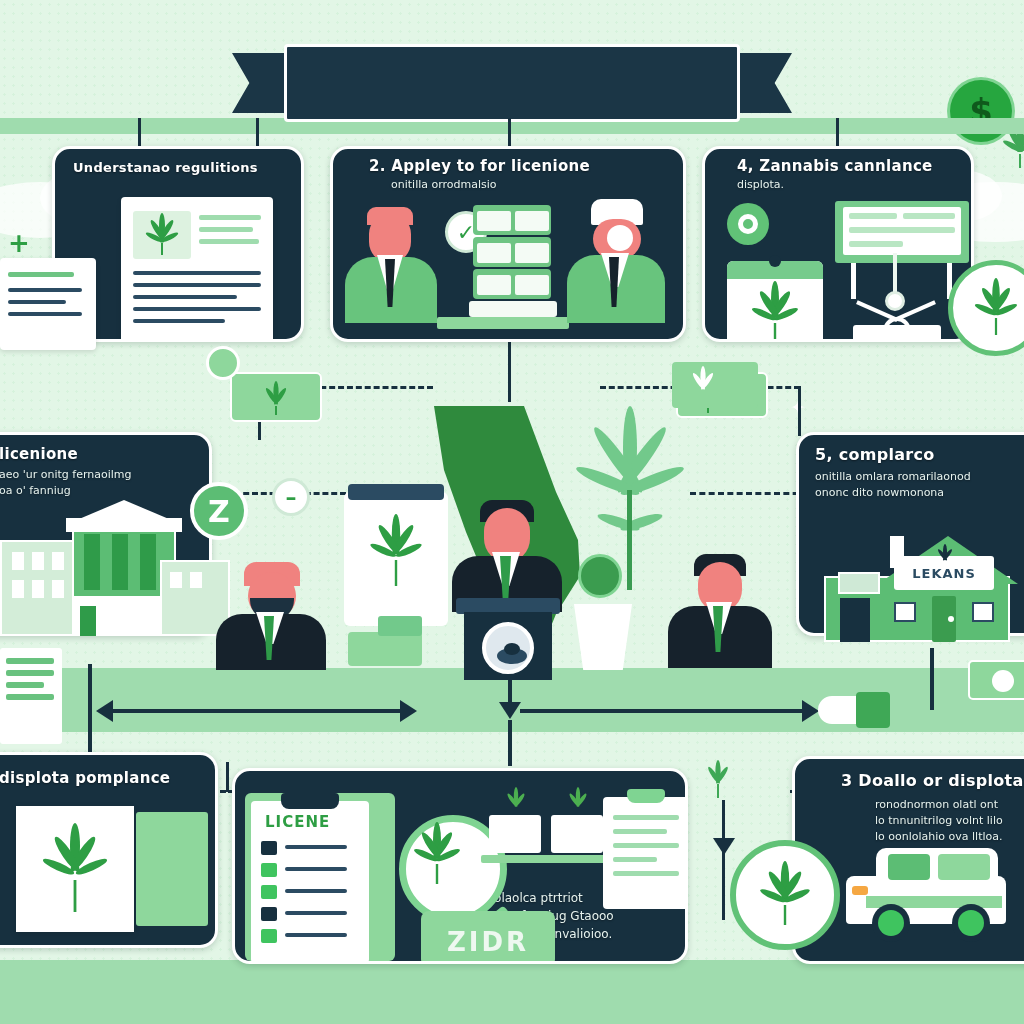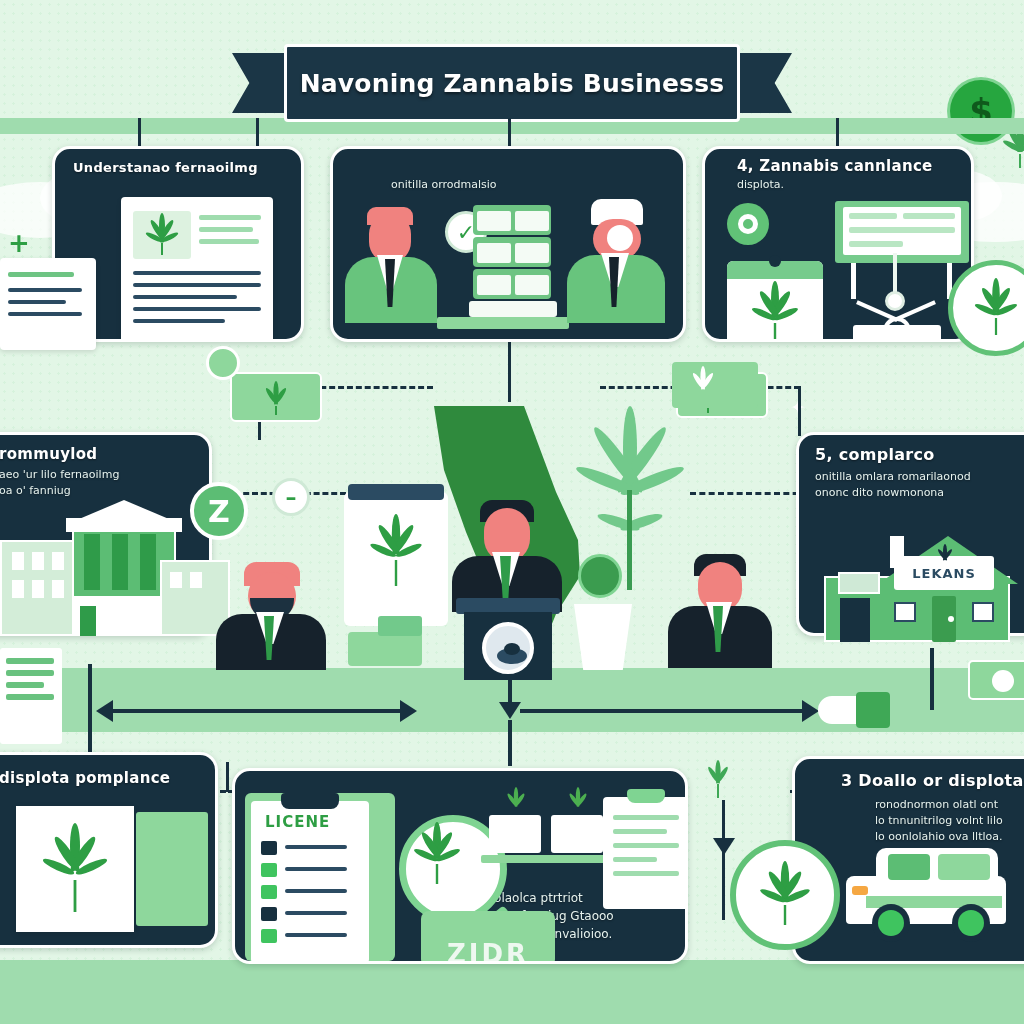--- a/index.html
+++ b/index.html
@@ -135,21 +135,20 @@
   <div style="position:absolute;left:790px;top:396px;color:#ffffff;font-size:19px;">✦</div>
 
   <div class="mint-band" style="left:0;top:118px;width:1024px;height:16px;"></div>
   <div class="mint-band" style="left:0;top:668px;width:1024px;height:64px;"></div>
   <div class="mint-band" style="left:0;top:960px;width:1024px;height:64px;"></div>
 
   <div id="banner-wrap">
     <div class="banner-tail" id="banner-tail-left"></div>
     <div class="banner-tail" id="banner-tail-right"></div>
     <div id="banner-plate"></div>
-    <div id="banner-title">Navoning Zannabis Businesss</div>
   </div>
 
   <div class="conn" style="left:138px;top:118px;width:3px;height:34px;"></div>
   <div class="conn" style="left:256px;top:118px;width:3px;height:34px;"></div>
   <div class="conn" style="left:508px;top:118px;width:3px;height:28px;"></div>
   <div class="conn" style="left:836px;top:118px;width:3px;height:30px;"></div>
 
   <div class="conn" style="left:508px;top:342px;width:3px;height:60px;"></div>
 
   <div class="conn-dash-h" style="left:258px;top:386px;width:175px;"></div>
@@ -175,21 +174,21 @@
   <div class="conn" style="left:88px;top:664px;width:4px;height:46px;"></div>
   <div class="conn" style="left:88px;top:709px;width:4px;height:58px;"></div>
   <div class="conn" style="left:930px;top:648px;width:4px;height:62px;"></div>
   <div class="conn-dash-h" style="left:790px;top:790px;width:48px;"></div>
   <div class="conn" style="left:226px;top:762px;width:3px;height:30px;"></div>
   <div class="conn-dash-h" style="left:204px;top:790px;width:46px;"></div>
   <div class="conn" style="left:722px;top:800px;width:3px;height:120px;"></div>
   <div class="arrow-head down" style="left:713px;top:838px;"></div>
 
   <div class="dark-card" style="left:52px;top:146px;width:252px;height:196px;">
-    <div class="card-title" style="left:18px;top:12px;width:222px;font-size:13px;">Understanao fernaoilmg</div>
+    <div class="card-title" style="left:18px;top:12px;width:222px;font-size:13px;">Understanao regulitions</div>
 
     <div class="doc-card" style="left:66px;top:48px;width:152px;height:176px;"></div>
     <div class="rect" style="left:78px;top:62px;width:58px;height:48px;background:#ddf2e0;border-radius:3px;"></div>
     <svg class="rect" style="left:86px;top:64px;width:42px;height:44px;" viewBox="0 0 42 44">
       <g fill="#2e9e44">
         <ellipse cx="21" cy="13" rx="3" ry="13"></ellipse>
         <ellipse cx="21" cy="16" rx="2.8" ry="12" transform="rotate(33 21 24)"></ellipse>
         <ellipse cx="21" cy="16" rx="2.8" ry="12" transform="rotate(-33 21 24)"></ellipse>
         <ellipse cx="21" cy="20" rx="2.4" ry="10" transform="rotate(64 21 28)"></ellipse>
         <ellipse cx="21" cy="20" rx="2.4" ry="10" transform="rotate(-64 21 28)"></ellipse>
@@ -219,20 +218,21 @@
         <ellipse cx="20" cy="12" rx="2.6" ry="11"></ellipse>
         <ellipse cx="20" cy="15" rx="2.4" ry="10" transform="rotate(35 20 22)"></ellipse>
         <ellipse cx="20" cy="15" rx="2.4" ry="10" transform="rotate(-35 20 22)"></ellipse>
         <rect x="19" y="26" width="2" height="9"></rect>
       </g>
     </svg>
   </div>
   <div class="circle" style="left:206px;top:346px;width:34px;height:34px;background:#8ed79c;border:3px solid #fff;"></div>
 
   <div class="dark-card" style="left:330px;top:146px;width:356px;height:196px;">
+    <div class="card-title" style="left:36px;top:10px;width:300px;font-size:15px;">2. Appley to for licenione</div>
     <div class="card-sub" style="left:58px;top:30px;width:290px;font-size:11px;">onitilla orrodmalsio</div>
 
     <div class="figure-head" style="left:36px;top:64px;width:42px;height:50px;"></div>
     <div class="rect" style="left:34px;top:58px;width:46px;height:18px;background:#f0827f;border-radius:9px 9px 0 0;"></div>
     <div class="rect" style="left:12px;top:108px;width:92px;height:66px;background:#68c47d;border-radius:28px 28px 0 0;"></div>
     <div class="rect" style="left:44px;top:106px;width:26px;height:34px;background:#ffffff;clip-path:polygon(0 0,100% 0,62% 100%,38% 100%);"></div>
     <div class="tie" style="left:52px;top:110px;width:10px;height:48px;background:#16222c;clip-path:polygon(0 0,100% 0,74% 100%,26% 100%);"></div>
 
     <div class="circle" style="left:112px;top:62px;width:42px;height:42px;background:#ffffff;border:3px solid #cfe9d6;">
       <div style="position:absolute;inset:0;display:flex;align-items:center;justify-content:center;color:#2e9e44;font-size:22px;font-weight:bold;">✓</div>
@@ -315,22 +315,22 @@
       <g fill="#2e9e44">
         <ellipse cx="20" cy="12" rx="2.6" ry="11"></ellipse>
         <ellipse cx="20" cy="15" rx="2.4" ry="10" transform="rotate(35 20 22)"></ellipse>
         <ellipse cx="20" cy="15" rx="2.4" ry="10" transform="rotate(-35 20 22)"></ellipse>
         <rect x="19" y="26" width="2" height="9"></rect>
       </g>
     </svg>
   </div>
 
   <div class="dark-card" style="left:-100px;top:432px;width:312px;height:204px;">
-    <div class="card-title" style="left:96px;top:12px;width:210px;font-size:15px;">rommuylod</div>
-    <div class="card-sub" style="left:96px;top:34px;width:214px;font-size:11px;">aeo 'ur lilo fernaoilmg</div>
+    <div class="card-title" style="left:96px;top:12px;width:210px;font-size:15px;">licenione</div>
+    <div class="card-sub" style="left:96px;top:34px;width:214px;font-size:11px;">aeo 'ur onitg fernaoilmg</div>
     <div class="card-sub" style="left:96px;top:50px;width:214px;font-size:11px;">oa o' fanniug</div>
   </div>
 
   <div class="rect" style="left:0px;top:540px;width:82px;height:96px;background:#d3edd8;border:2px solid #ffffff;"></div>
   <div class="rect" style="left:12px;top:552px;width:12px;height:18px;background:#ffffff;"></div>
   <div class="rect" style="left:32px;top:552px;width:12px;height:18px;background:#ffffff;"></div>
   <div class="rect" style="left:52px;top:552px;width:12px;height:18px;background:#ffffff;"></div>
   <div class="rect" style="left:12px;top:580px;width:12px;height:18px;background:#ffffff;"></div>
   <div class="rect" style="left:32px;top:580px;width:12px;height:18px;background:#ffffff;"></div>
   <div class="rect" style="left:52px;top:580px;width:12px;height:18px;background:#ffffff;"></div>
@@ -508,21 +508,21 @@
           <ellipse cx="31" cy="22" rx="3.8" ry="16" transform="rotate(34 31 32)"></ellipse>
           <ellipse cx="31" cy="22" rx="3.8" ry="16" transform="rotate(-34 31 32)"></ellipse>
           <ellipse cx="31" cy="26" rx="3.2" ry="13" transform="rotate(66 31 38)"></ellipse>
           <ellipse cx="31" cy="26" rx="3.2" ry="13" transform="rotate(-66 31 38)"></ellipse>
           <rect x="29.8" y="42" width="2.4" height="20"></rect>
         </g>
       </svg>
     </div>
     <div class="rect" style="left:258px;top:138px;width:22px;height:30px;background:#7fd492;border-radius:4px;transform:rotate(-38deg);"></div>
     <div class="rect" style="left:186px;top:140px;width:134px;height:56px;background:#8ed79c;border-radius:8px;"></div>
-    <div style="position:absolute;left:186px;top:156px;width:134px;text-align:center;color:#eef8f0;font-size:26px;font-weight:bold;letter-spacing:3px;margin-top:12px;">ZIDR</div>
+    <div style="position:absolute;left:186px;top:156px;width:134px;text-align:center;color:#eef8f0;font-size:26px;font-weight:bold;letter-spacing:3px;">ZIDR</div>
 
     <div class="rect" style="left:254px;top:44px;width:52px;height:38px;background:#ffffff;border-radius:3px;"></div>
     <div class="rect" style="left:316px;top:44px;width:52px;height:38px;background:#ffffff;border-radius:3px;"></div>
     <svg class="rect" style="left:268px;top:16px;width:26px;height:30px;" viewBox="0 0 26 30">
       <g fill="#4caf50">
         <ellipse cx="13" cy="9" rx="2.2" ry="9"></ellipse>
         <ellipse cx="13" cy="12" rx="2" ry="8" transform="rotate(36 13 18)"></ellipse>
         <ellipse cx="13" cy="12" rx="2" ry="8" transform="rotate(-36 13 18)"></ellipse>
       </g>
     </svg>

